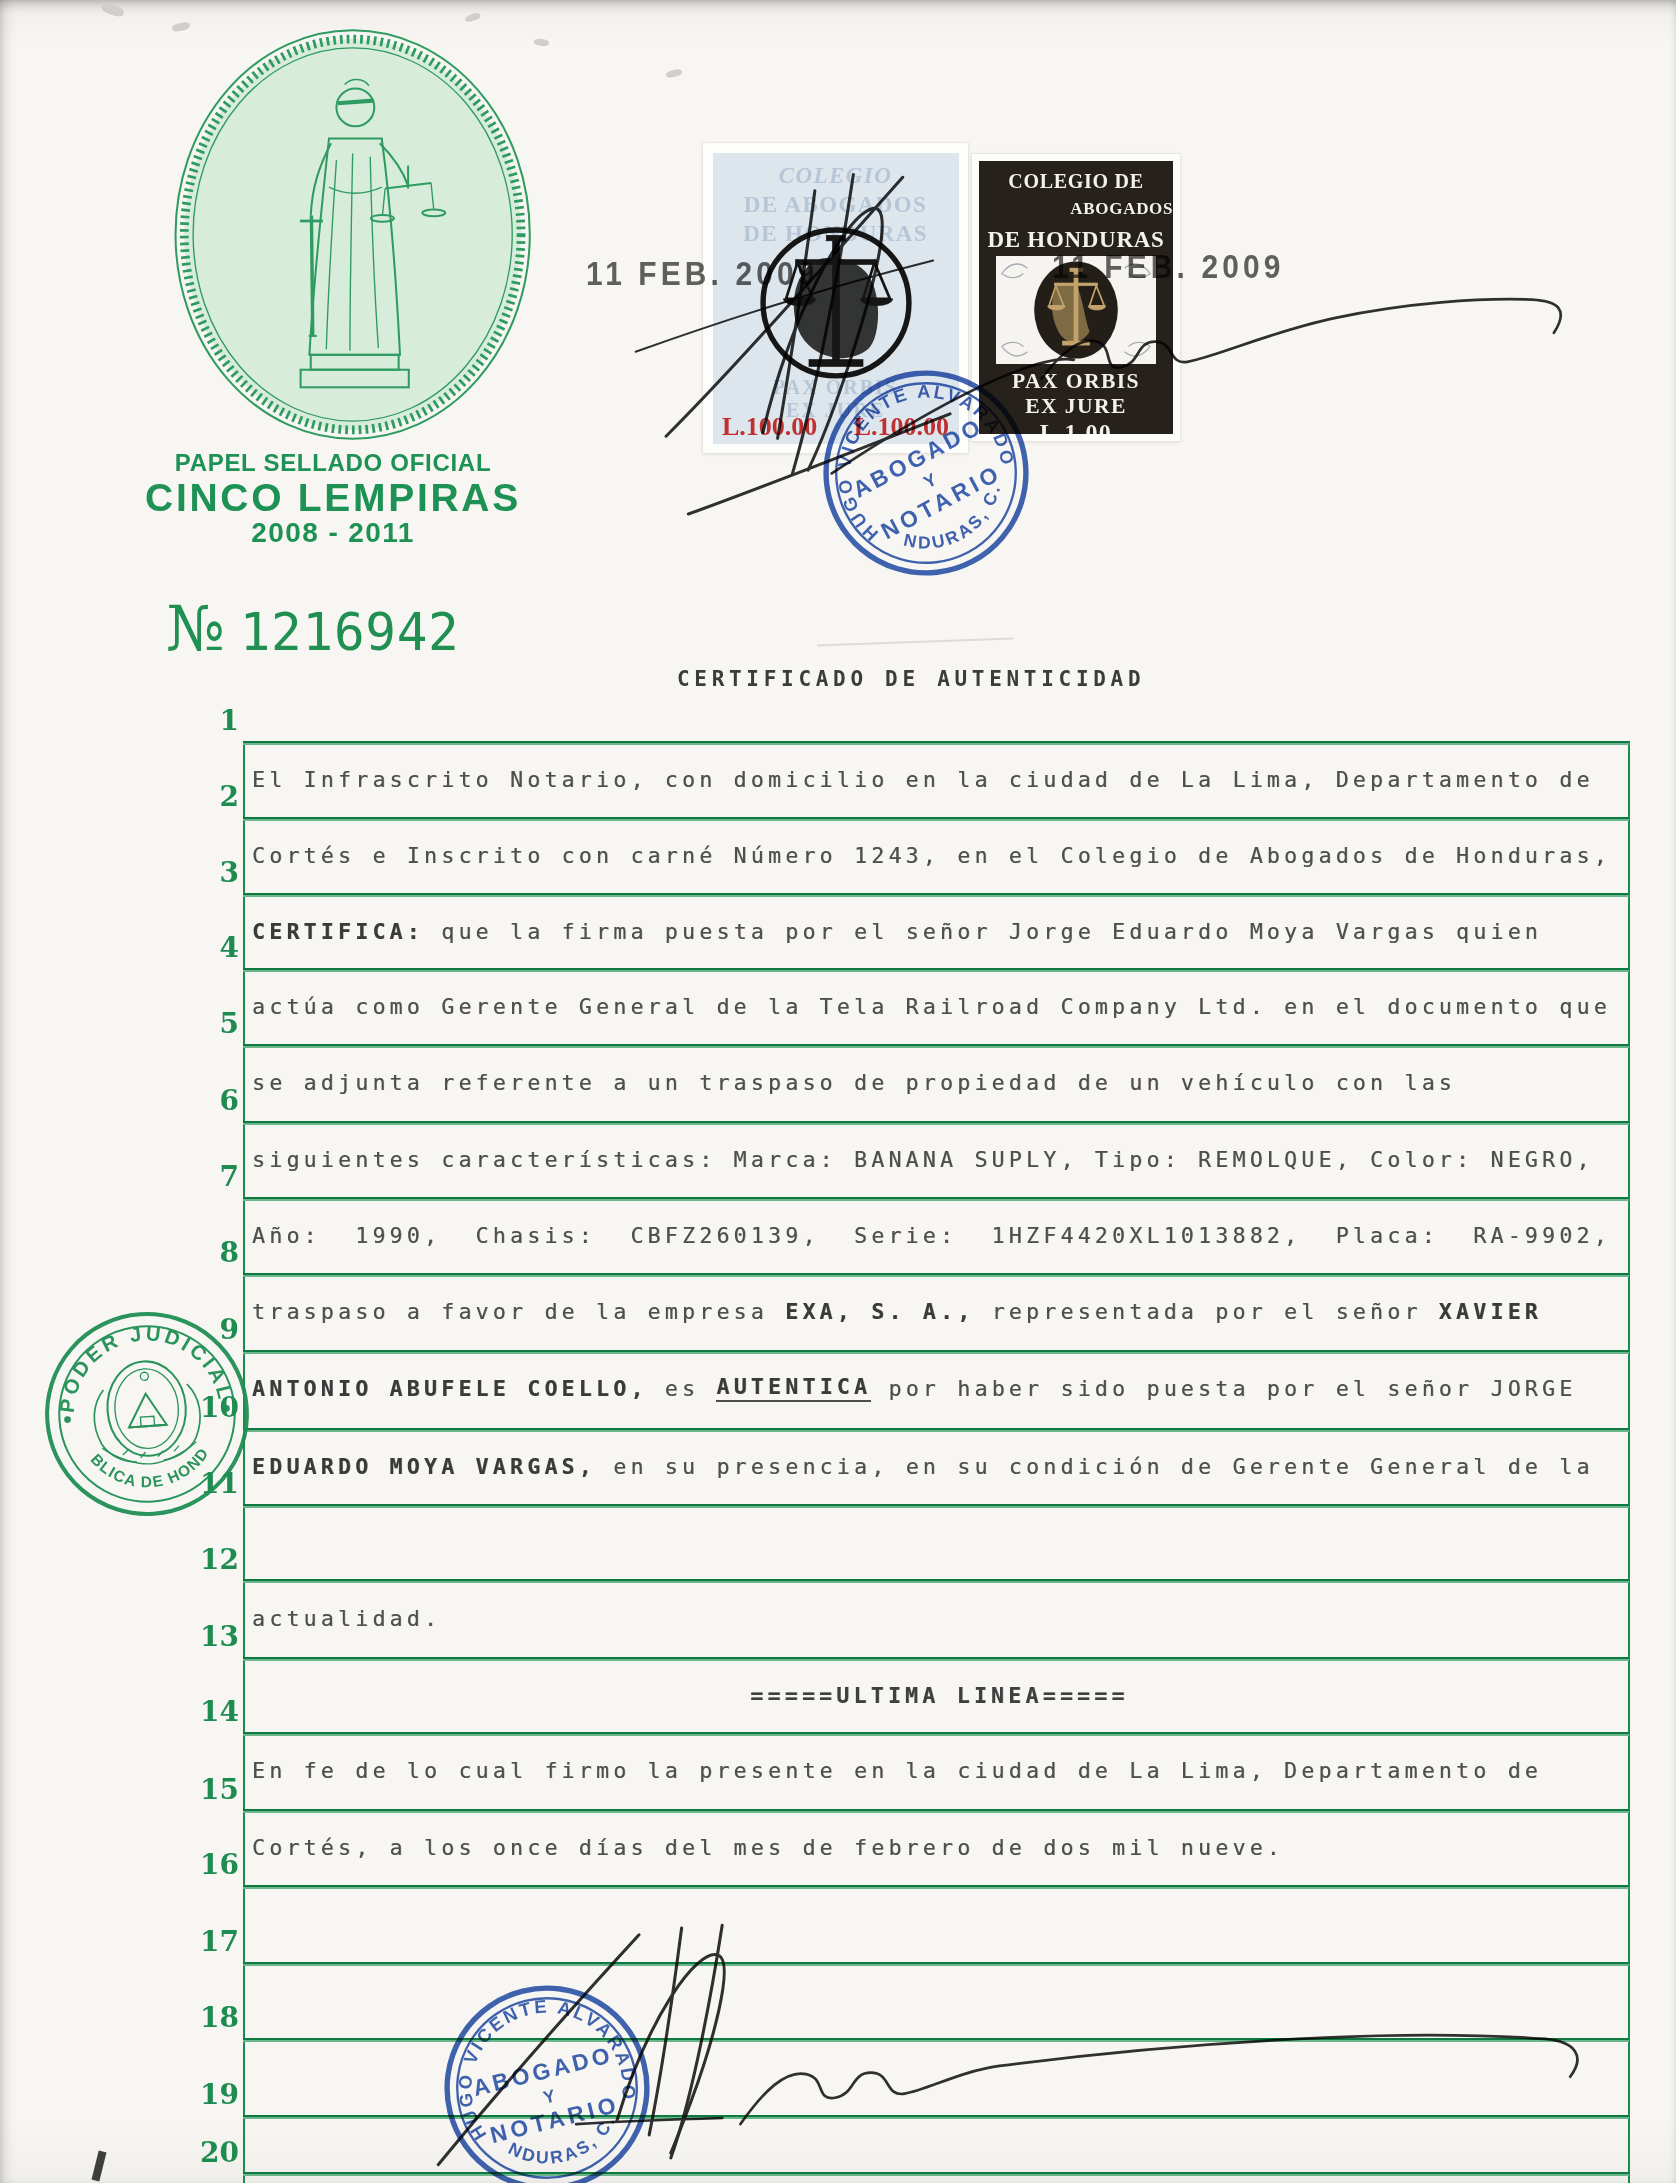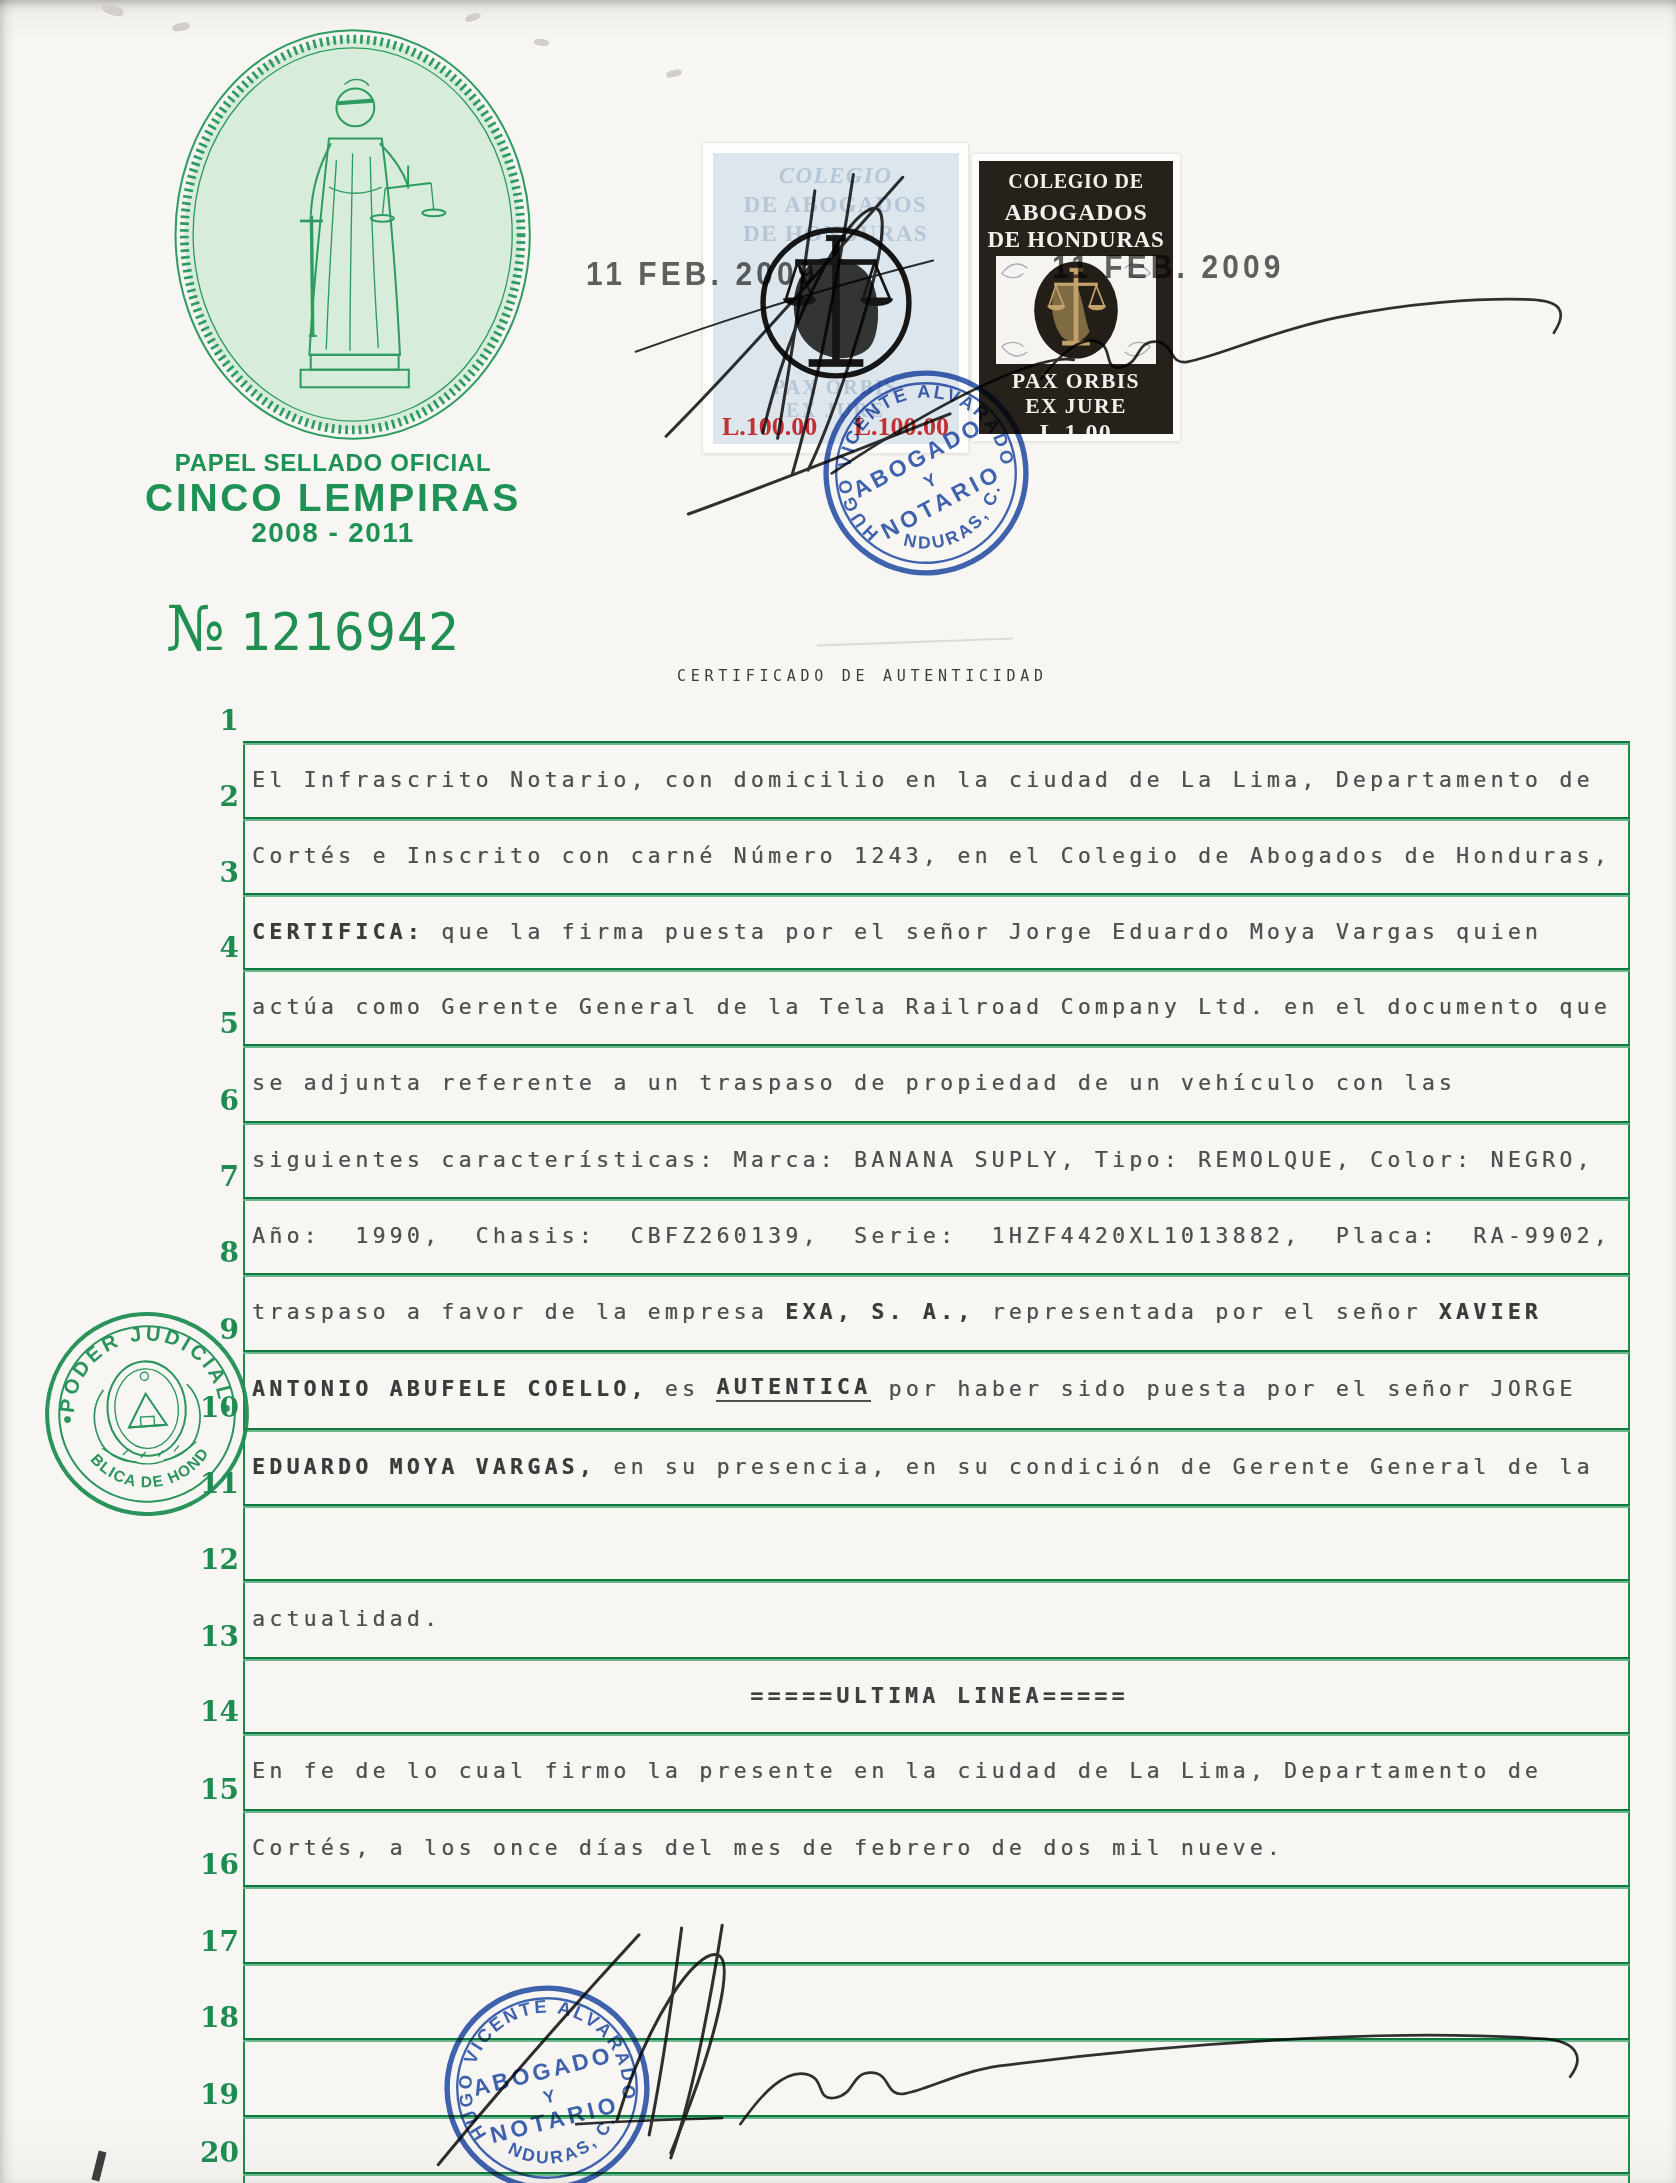--- a/index.html
+++ b/index.html
@@ -11,22 +11,22 @@
   
   #lady-seal{left:162px;top:17.6px;width:382px;height:433px;}
   .seal-caption{left:108px;width:450px;text-align:center;color:#1e9155;font-weight:bold;}
   #cap1{top:449px;font-size:24px;letter-spacing:0.7px;}
   #cap2{top:476px;font-size:39px;letter-spacing:2.7px;}
   #cap3{top:517px;font-size:28px;letter-spacing:1.4px;}
   
   #serial{left:166px;top:598px;display:flex;align-items:baseline;gap:15px;color:#1f8f52;}
   #serial .no{font-family:"DejaVu Serif",serif;font-size:62px;line-height:1;}
   #serial .digits{font-family:"DejaVu Sans Mono",monospace;font-size:51px;line-height:1;letter-spacing:0.7px;}
-  #doc-title{left:677px;top:667px;font-family:"DejaVu Sans Mono",monospace;font-weight:400;
-             font-size:15px;letter-spacing:4.7px;color:#3c3c3c;}
+  #doc-title{left:677px;top:667px;font-family:"DejaVu Sans Mono",monospace;font-weight:700;
+             font-size:21px;letter-spacing:4.7px;color:#3c3c3c;}
   
   .vline{width:2px;background:#1d8a4e;top:741px;height:1442px;}
   .rule{left:243px;width:1386px;height:4px;
         background:linear-gradient(180deg,#0f7a40 0%,#0f7a40 55%,#6ab58b 55%,#6ab58b 100%);}
   .num{left:169px;width:70px;text-align:right;font-family:"DejaVu Serif",serif;font-weight:bold;
        font-size:28px;line-height:1;color:#1e8b50;}
   .band{left:252px;width:1375px;height:68px;display:flex;align-items:center;
         font-family:"DejaVu Sans Mono",monospace;font-size:21.6px;letter-spacing:4.2px;
         color:#4e4e4e;text-shadow:0.5px 0 0 rgba(80,80,80,.55);}
   .band span{white-space:pre;}
@@ -137,21 +137,21 @@
       <div class="values">
         <span>L.100.00</span>
         <span>L.100.00</span>
       </div>
     </div>
   </div>
 
   <div id="stamp-right" class="abs stamp">
     <div class="panel">
       <div class="org" style="top:9.5px;font-size:20px;">COLEGIO DE</div>
-      <div class="org" style="top:38px;font-size:24px;">ABOGADOS</div>
+      <div class="org" style="top:38px;font-size:17px;text-align:right;">ABOGADOS</div>
       <div class="org" style="top:66px;font-size:23px;">DE HONDURAS</div>
       <div class="cpanel">
         <svg style="position:absolute;left:0;top:0;width:160px;height:108px;" viewBox="0 0 236 160">
           <g stroke="#9a9aa4" fill="none" stroke-width="2" opacity="0.8">
             <path d="M8 26 C 20 10 34 8 46 18 M 8 26 C 18 34 32 34 40 26"></path>
             <path d="M228 26 C 216 10 202 8 190 18 M 228 26 C 218 34 204 34 196 26"></path>
             <path d="M8 134 C 20 150 34 152 46 142 M 8 134 C 18 126 32 126 40 134"></path>
             <path d="M228 134 C 216 150 202 152 190 142 M 228 134 C 218 126 204 126 196 134"></path>
           </g>
           <ellipse cx="118" cy="80" rx="62" ry="72" fill="#241e18"></ellipse>

